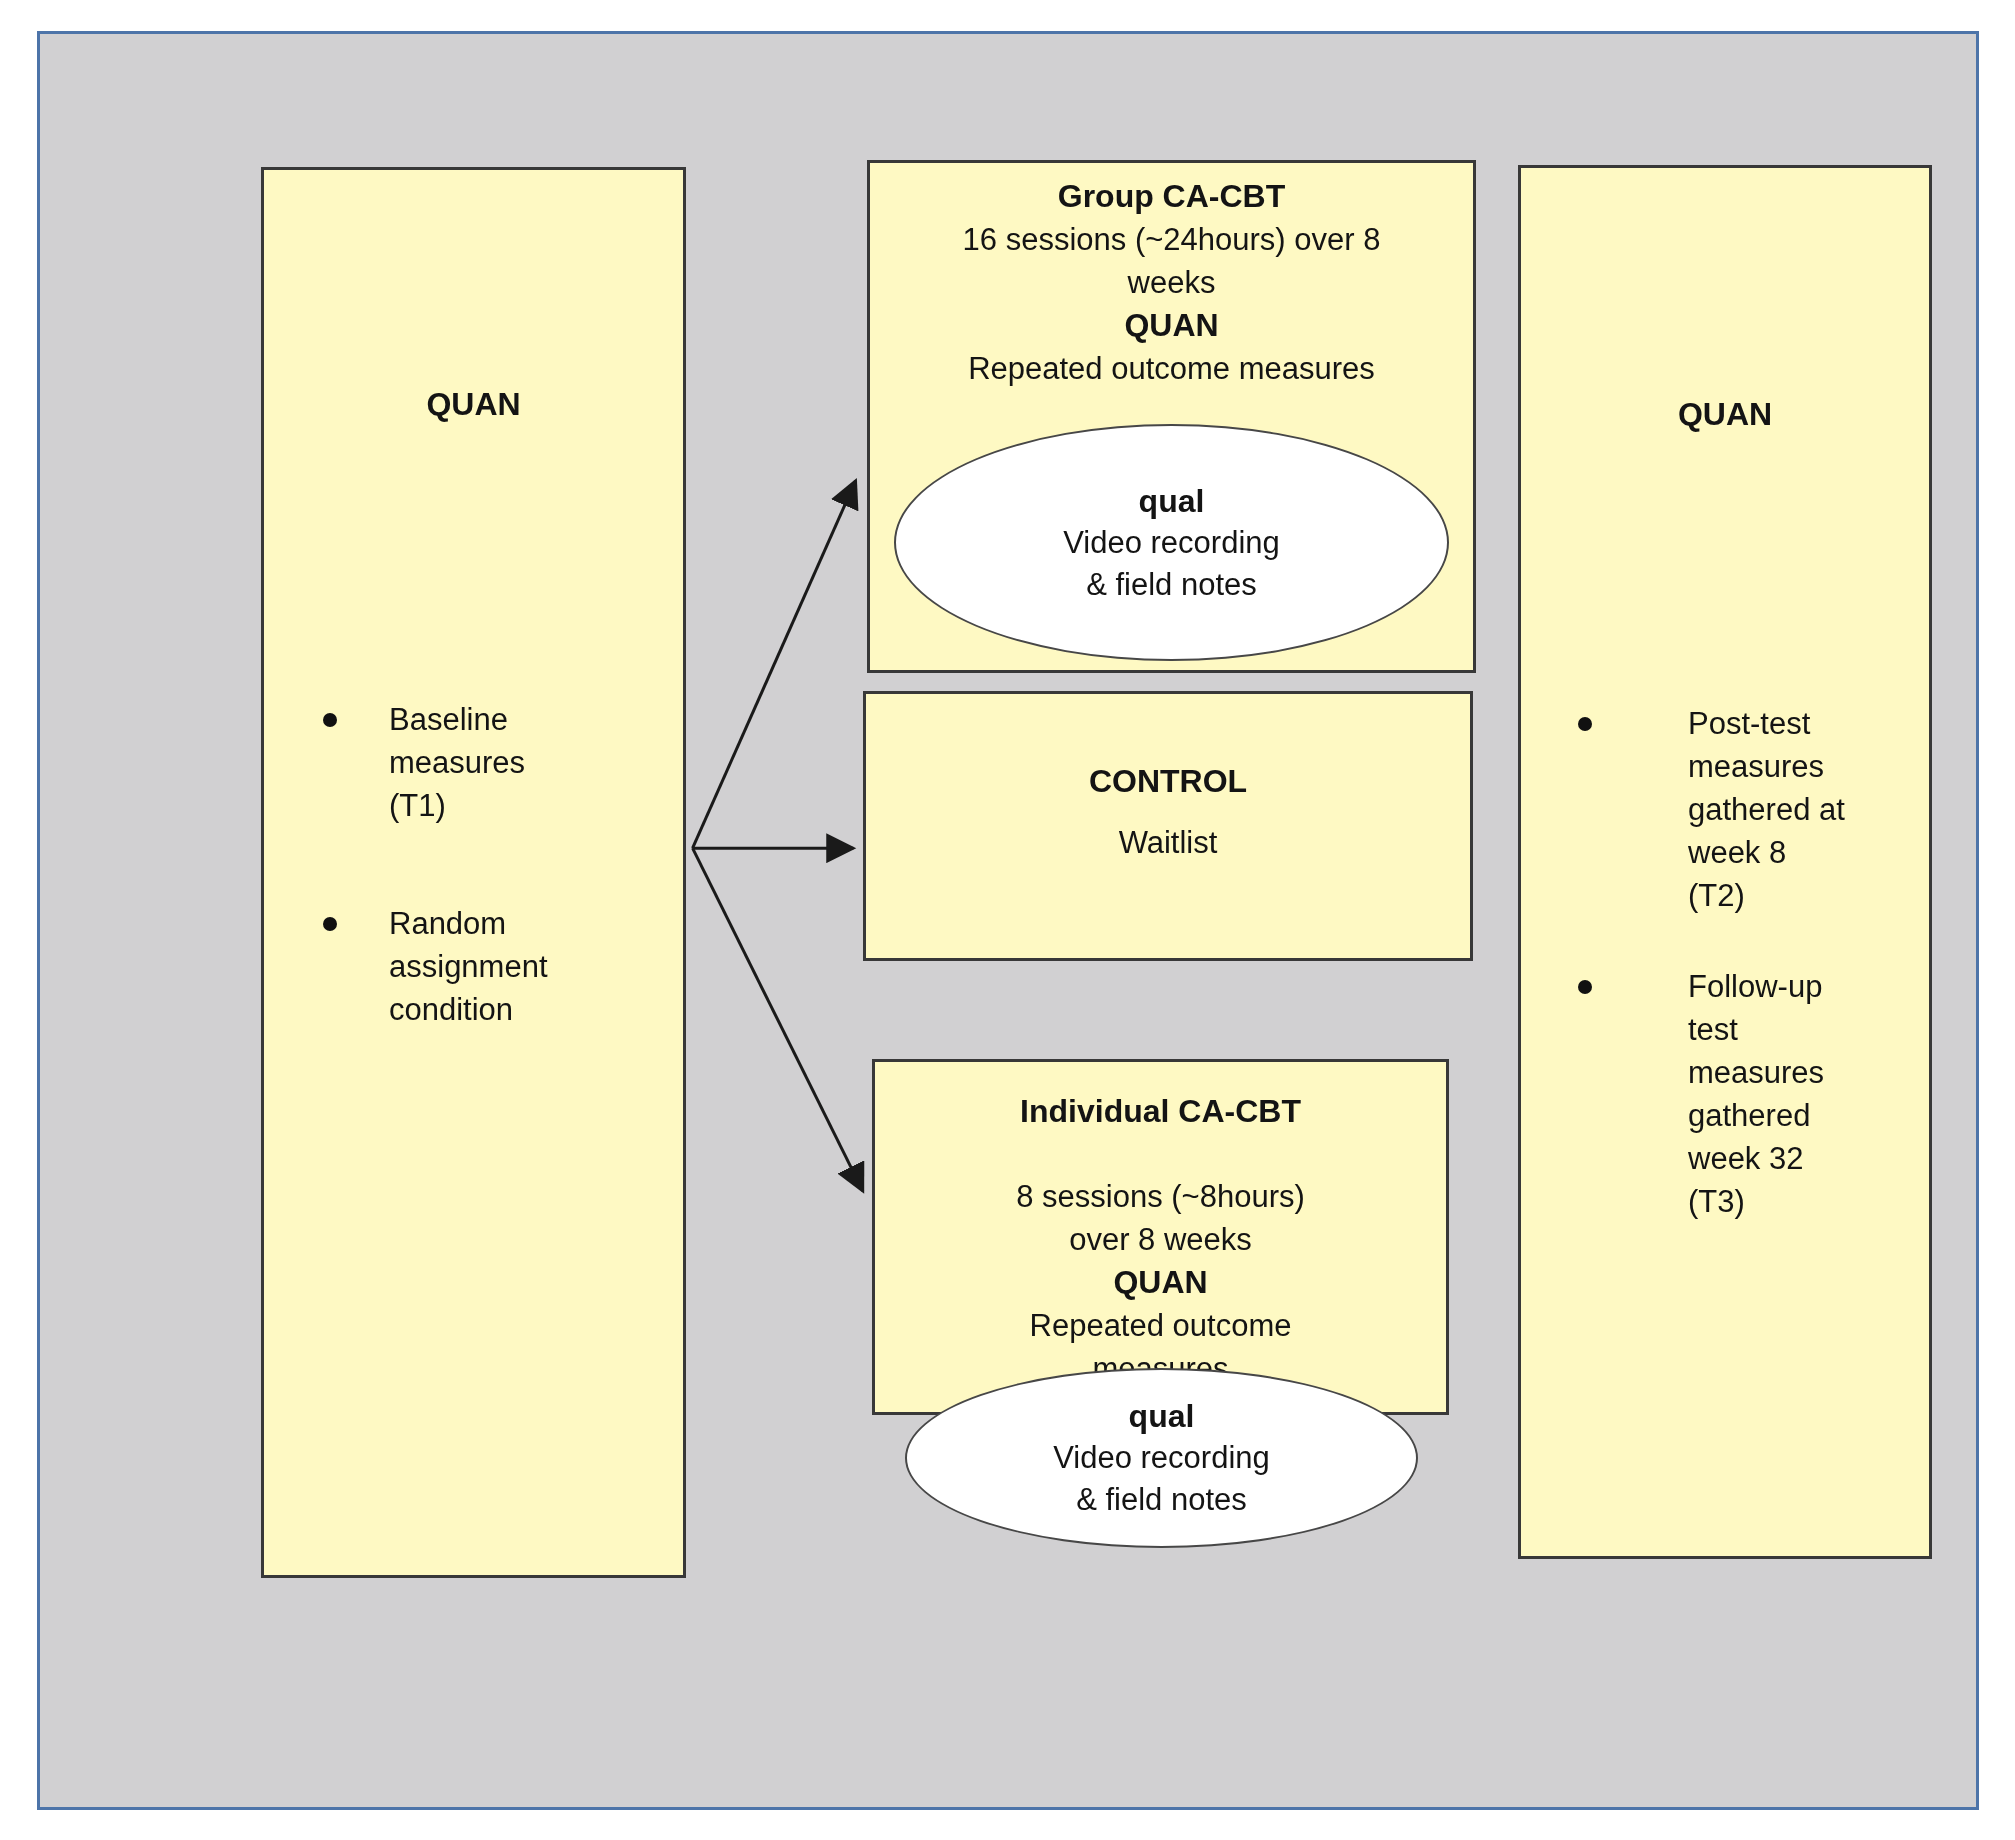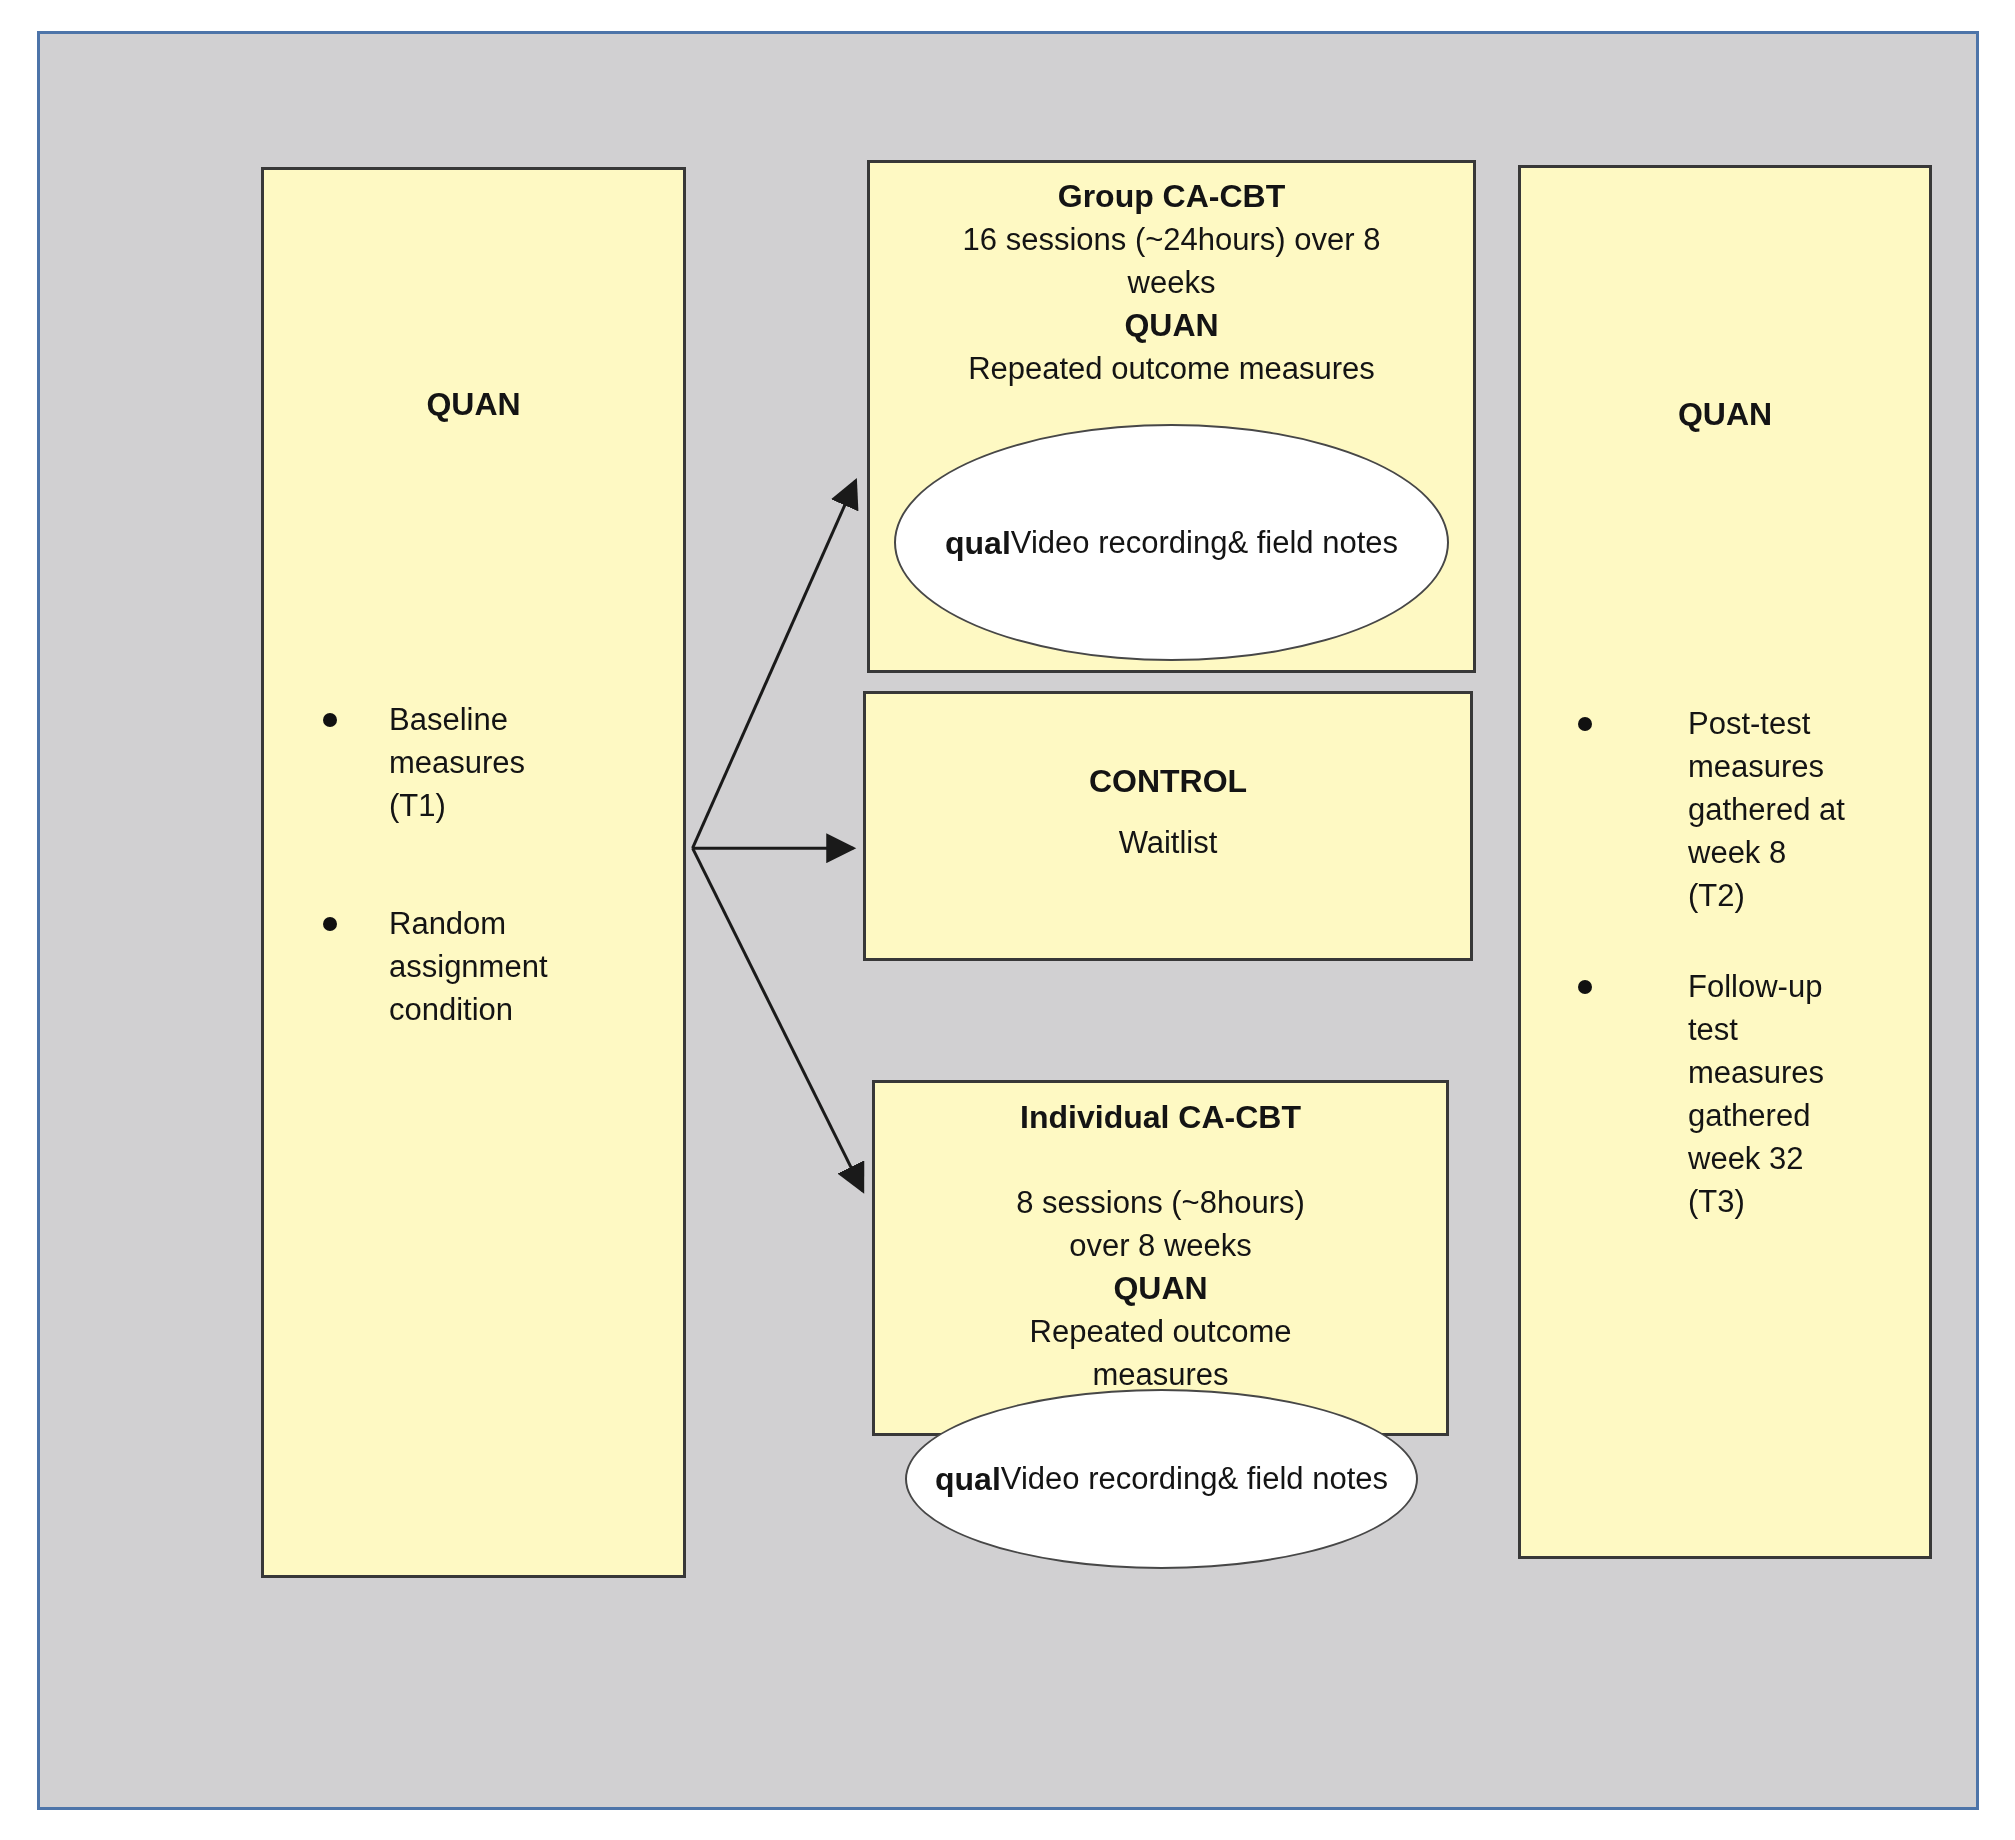--- a/index.html
+++ b/index.html
@@ -28,25 +28,25 @@
   .dot{
     width:14px;height:14px;border-radius:50%;background:#111;flex:0 0 auto;
     margin-top:15px;
   }
   .bullet-lines{margin:0;}
   #left-box .dot{margin-right:52px;}
   
   #group-box{left:827px;top:126px;width:609px;height:513px;padding-top:12px;}
   #control-box{left:823px;top:657px;width:610px;height:270px;padding-top:66px;}
   #control-box .gap{margin-top:18px;}
-  #individual-box{left:832px;top:1025px;width:577px;height:356px;padding-top:13px;margin-top:21px;}
+  #individual-box{left:832px;top:1025px;width:577px;height:356px;padding-top:28px;}
   #individual-box .gap{margin-top:42px;}
   .ellipse{
     position:absolute;border:2.4px solid #474747;border-radius:50%;
-    display:flex;justify-content:center;align-items:center;
+    display:flex;flex-direction:column;justify-content:center;align-items:center;
     box-sizing:border-box;background:#ffffff;
   }
   #group-ellipse{left:24px;top:261px;width:555px;height:237px;}
   #individual-ellipse{left:30px;top:306px;width:513px;height:180px;}
   .ellipse .line{line-height:42px;}
   
   #right-box{left:1478px;top:131px;width:414px;height:1394px;}
   #right-box .heading{position:absolute;top:225px;left:0;width:100%;}
   #right-box .bullet-list{top:534px;padding-left:57px;box-sizing:border-box;}
   #right-box .dot{margin-right:96px;}

